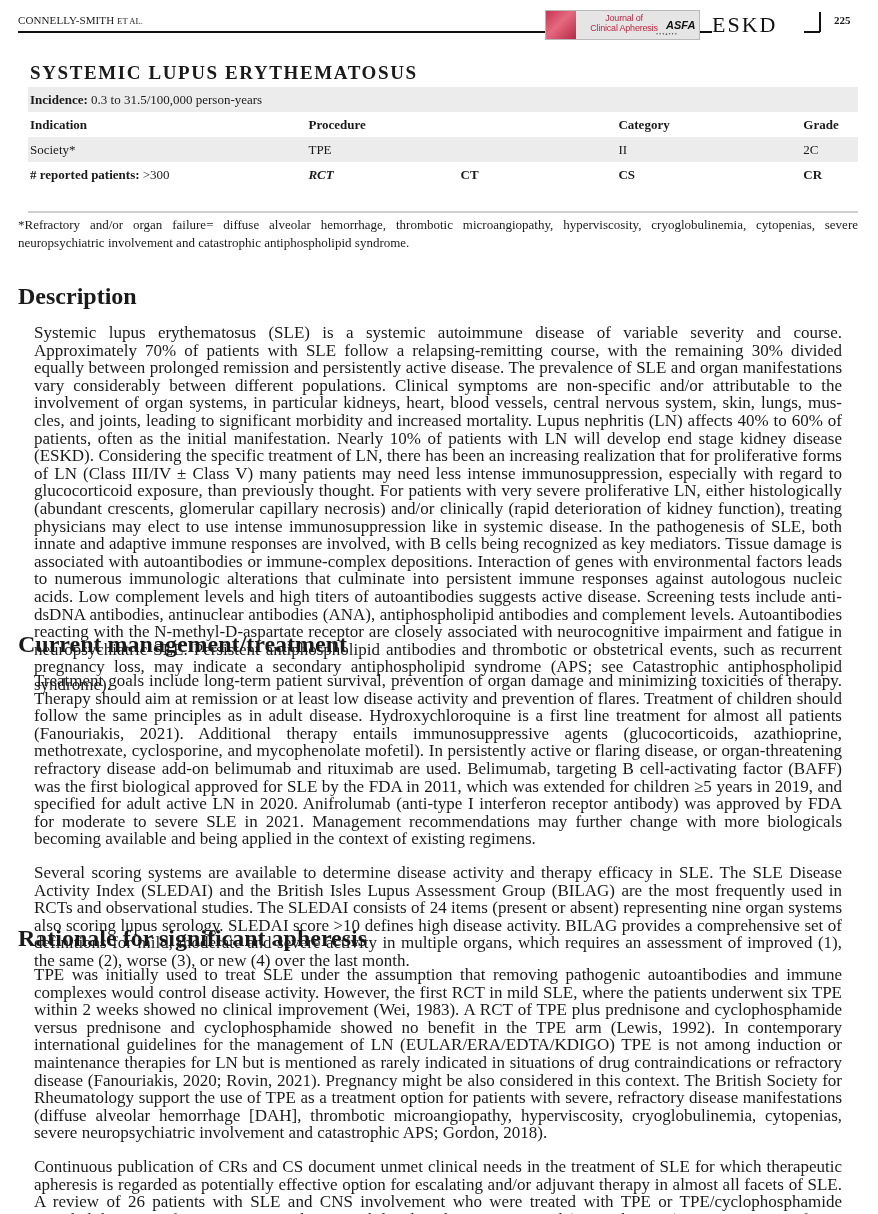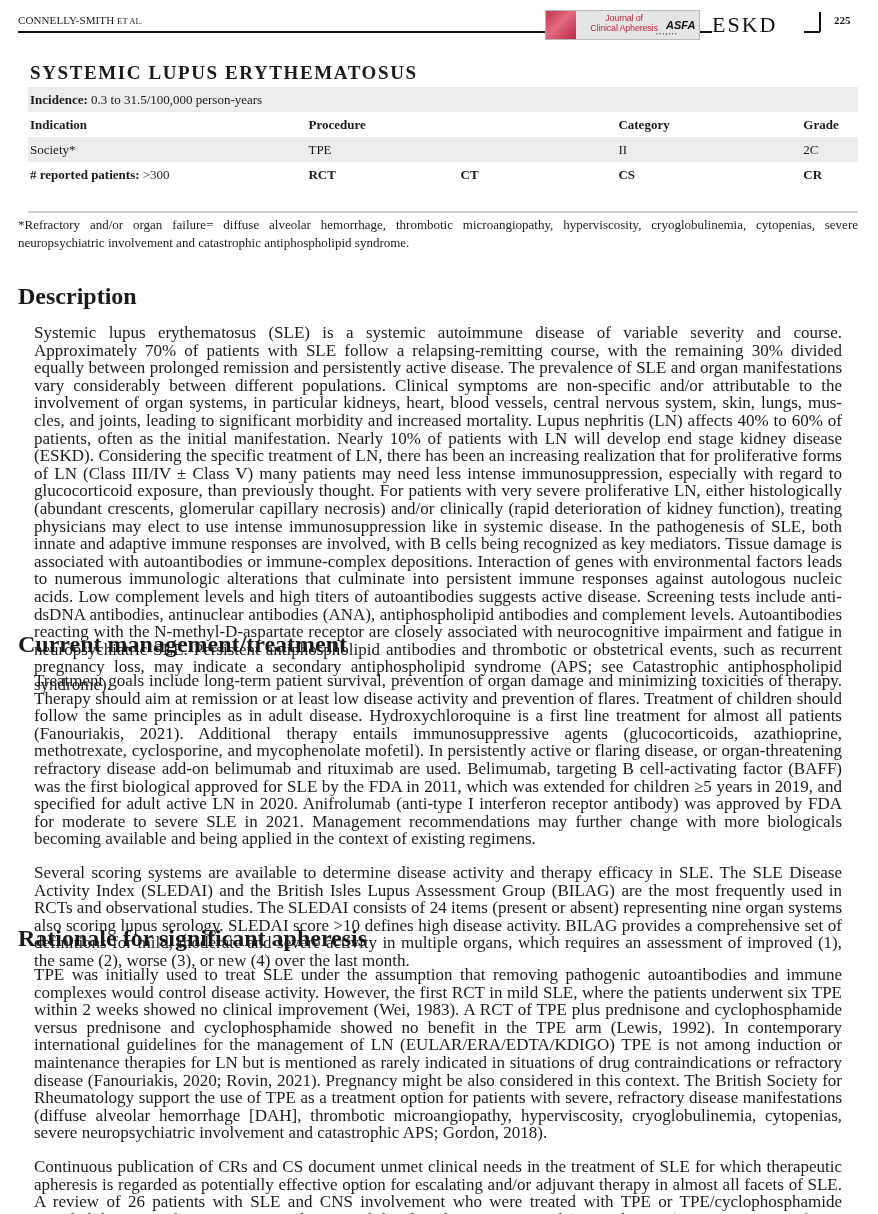--- a/index.html
+++ b/index.html
@@ -47,21 +47,21 @@
     position: absolute; left: 0; top: 50px; font-size: 19px; font-weight: bold;
     letter-spacing: 1.6px; margin: 12px;
   }
 
   
   .fact-table { position: absolute; left: 10px; top: 87px; width: 830px; border-collapse: collapse; font-size: 13px; }
   .fact-table td { padding: 0 0 0 2px; height: 25px; vertical-align: middle; }
   .row-gray { background: #ececec; }
   .fact-table .hd { font-weight: bold; }
   .c1 { width: 280px; }
-  .c2 { width: 152px; }
+  .c2 { width: 152px; font-style: italic; }
   .c3 { width: 158px; }
   .c4 { width: 185px; }
   .c5 { width: 55px; }
   .table-bottom { position: absolute; left: 10px; top: 211px; width: 830px; height: 2px; background: #cfcfcf; }
 
   .footnote { position: absolute; left: 0; top: 216px; width: 840px; font-size: 13px; line-height: 17.5px; text-align: justify; }
 
   
   .section { position: absolute; left: 0; width: 840px; }
   .section h2 { margin: 0; font-size: 24px; font-weight: bold; line-height: 24px; }

